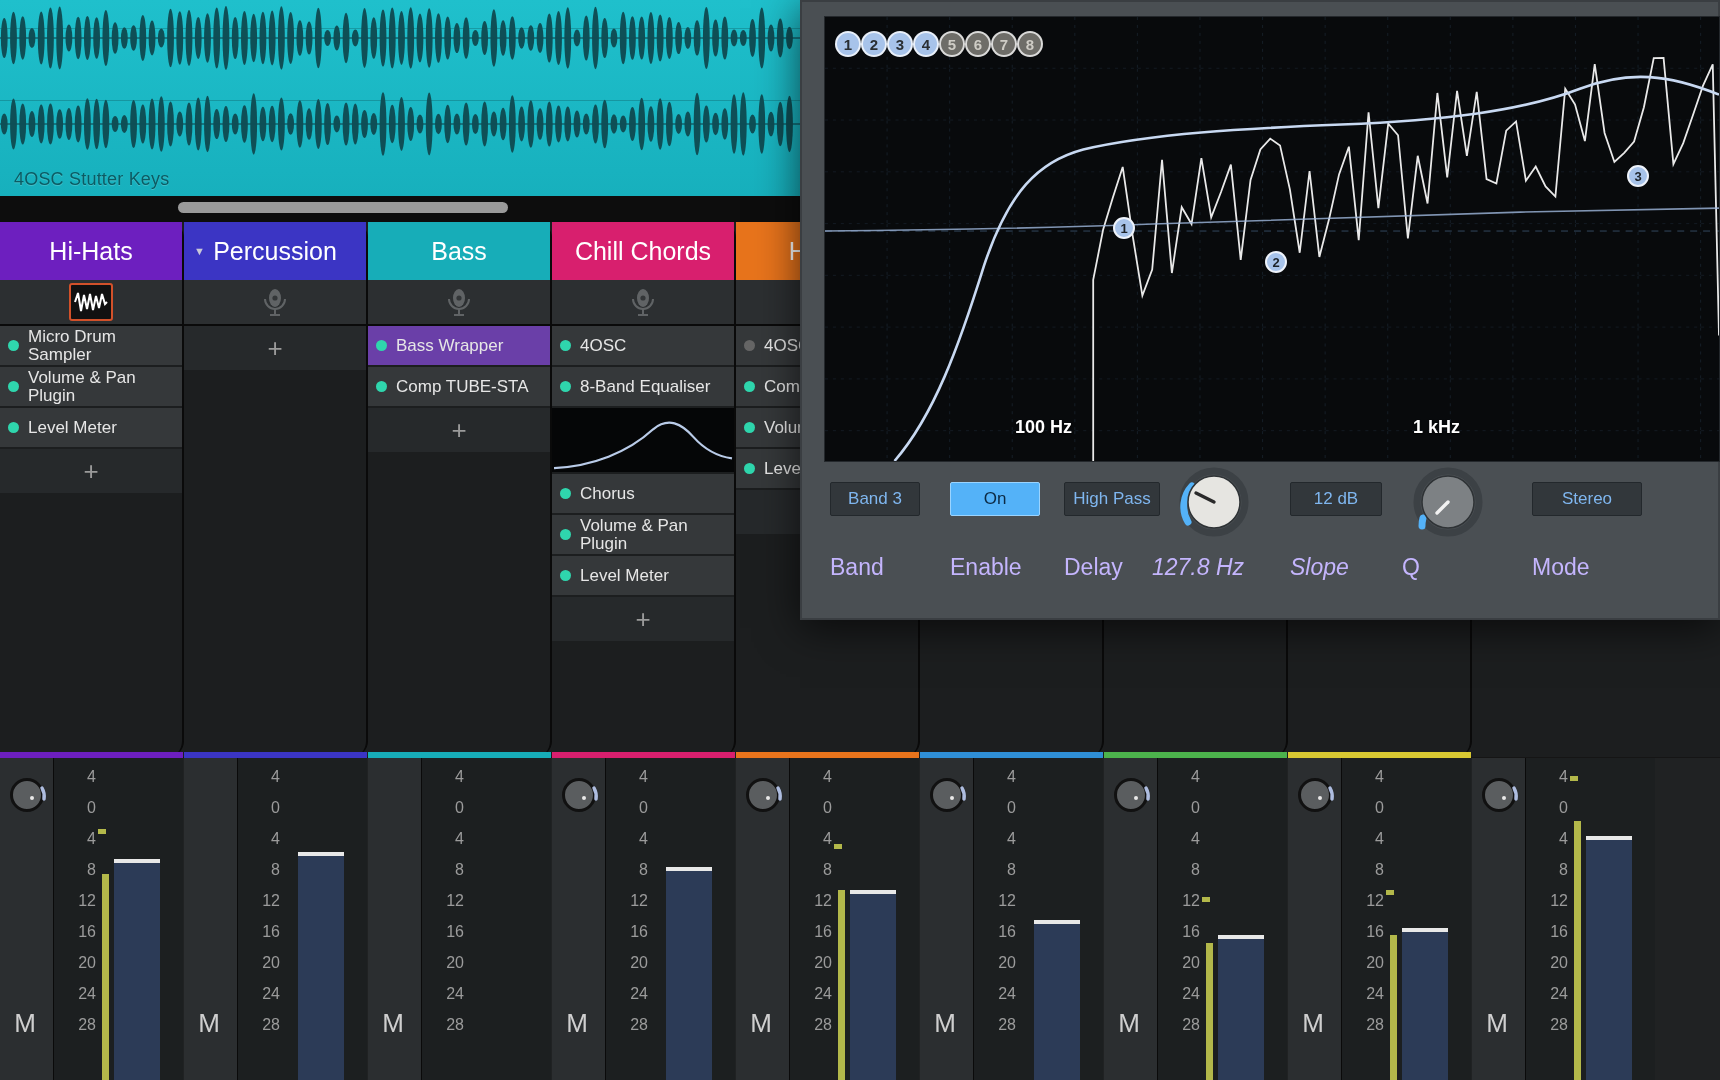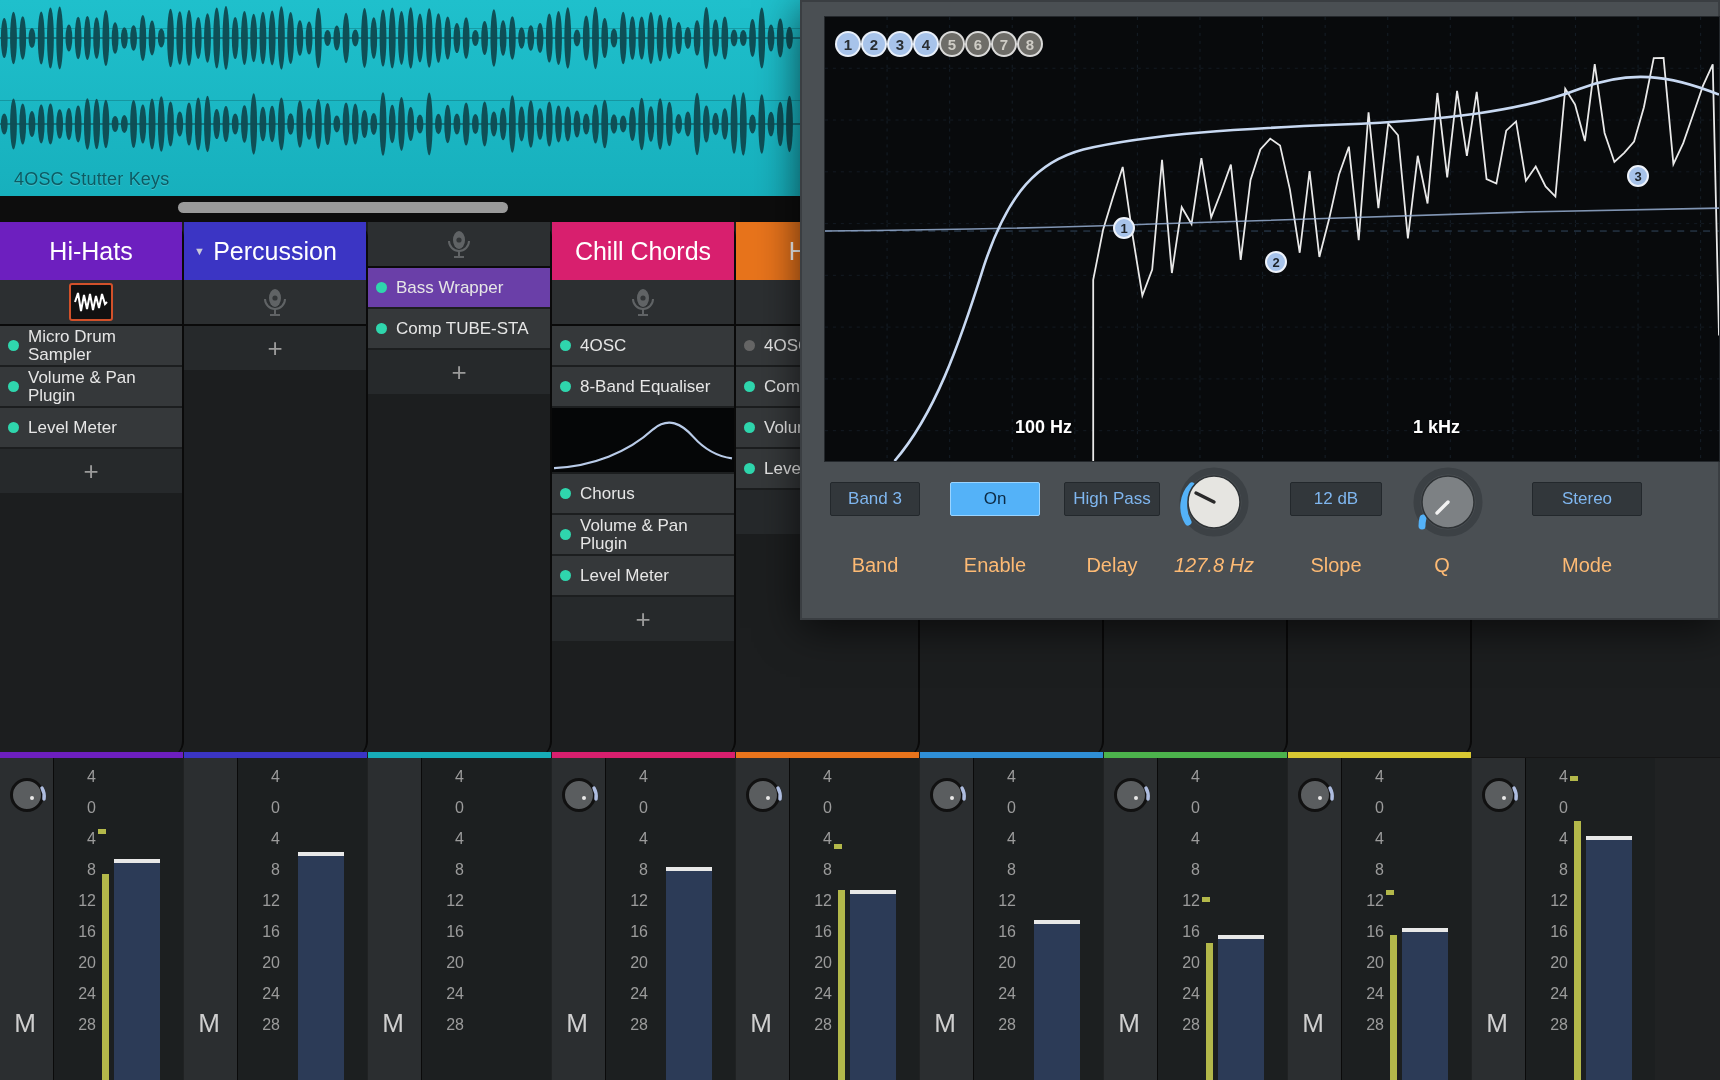--- a/index.html
+++ b/index.html
@@ -160,21 +160,21 @@
   #eqcontrols{ position:absolute; left:0; top:466px; width:100%; height:154px; }
   .ctl{ position:absolute; top:14px; }
   .ctlbtn{
     height:34px; background:#32373b; border:1px solid #23282c;
     color:#7fb6ef; font-size:17px;
     display:flex; align-items:center; justify-content:center;
     border-radius:2px;
   }
   .ctlbtn.active{ background:#54b2f8; border-color:#9ad4ff; color:#0c2a44; }
   .ctllabel{
-    position:absolute; top:86px; font-size:20px; color:#fdba74; text-align:center;
+    position:absolute; top:86px; font-size:23px; color:#c4b5fd; text-align:left;
   }
   .knob{ position:absolute; top:0; width:76px; height:76px; }
   .knob svg{ display:block; }
 </style>
 </head>
 <body>
 
 <div id="arranger-right"></div>
 
 <div id="arranger">
@@ -416,20 +416,23 @@
           <circle cx="14" cy="11" r="2.6" fill="#3a3d3f"></circle>
           <path d="M4 12 a10 10 0 0 0 20 0" fill="none" stroke="#8b8f91" stroke-width="2"></path>
           <line x1="14" y1="22" x2="14" y2="28" stroke="#8b8f91" stroke-width="2"></line>
           <line x1="9" y1="28" x2="19" y2="28" stroke="#8b8f91" stroke-width="2"></line>
         </svg>
       </div>
       <div class="plus-row">+</div>
       <div style="flex: 1 1 0%;"></div>
     </div>
     <div class="chan" style="left: 368px; display: flex; flex-direction: column;">
+      <div class="chan-header" style="background: rgb(23, 173, 184);">
+        <span>Bass</span>
+      </div>
       <div class="chan-icon-row">
         <svg class="mic-icon" viewBox="0 0 28 30">
           <ellipse cx="14" cy="11" rx="6" ry="9" fill="#8b8f91"></ellipse>
           <circle cx="14" cy="11" r="2.6" fill="#3a3d3f"></circle>
           <path d="M4 12 a10 10 0 0 0 20 0" fill="none" stroke="#8b8f91" stroke-width="2"></path>
           <line x1="14" y1="22" x2="14" y2="28" stroke="#8b8f91" stroke-width="2"></line>
           <line x1="9" y1="28" x2="19" y2="28" stroke="#8b8f91" stroke-width="2"></line>
         </svg>
       </div>
       <div class="plugin sel">
@@ -840,21 +843,21 @@
       <div class="knob" style="left: 374px; top: -4px;">
         <svg width="76" height="76" viewBox="0 0 76 76">
           <circle cx="38" cy="38" r="31" fill="none" stroke="#3c4145" stroke-width="7"></circle>
           <path d="M12 58 A30 30 0 0 1 16 22" fill="none" stroke="#54b2f8" stroke-width="7" stroke-linecap="round"></path>
           <circle cx="38" cy="38" r="26" fill="#e6e5e1" stroke="#2f3336" stroke-width="1.5"></circle>
           <line x1="38" y1="38" x2="20" y2="29" stroke="#2a2a2a" stroke-width="3.4" stroke-linecap="round"></line>
         </svg>
       </div>
       <div class="ctllabel" style="left: 350px; width: 124px; font-style: italic;">127.8 Hz</div>
       <div class="ctl ctlbtn" style="left: 488px; width: 92px;">12 dB</div>
-      <div class="ctllabel" style="left: 488px; width: 92px;">Slope</div>
+      <div class="ctllabel" style="left: 488px; width: 92px; font-style: italic;">Slope</div>
       <div class="knob" style="left: 608px; top: -4px;">
         <svg width="76" height="76" viewBox="0 0 76 76">
           <circle cx="38" cy="38" r="31" fill="none" stroke="#3c4145" stroke-width="7"></circle>
           <path d="M12 62 A30 30 0 0 1 13 54" fill="none" stroke="#54b2f8" stroke-width="7" stroke-linecap="round"></path>
           <circle cx="38" cy="38" r="26" fill="#7d8184" stroke="#2f3336" stroke-width="1.5"></circle>
           <line x1="38" y1="38" x2="27" y2="49" stroke="#f2f2f2" stroke-width="3.4" stroke-linecap="round"></line>
         </svg>
       </div>
       <div class="ctllabel" style="left: 600px; width: 80px;">Q</div>
       <div class="ctl ctlbtn" style="left: 730px; width: 110px;">Stereo</div>

